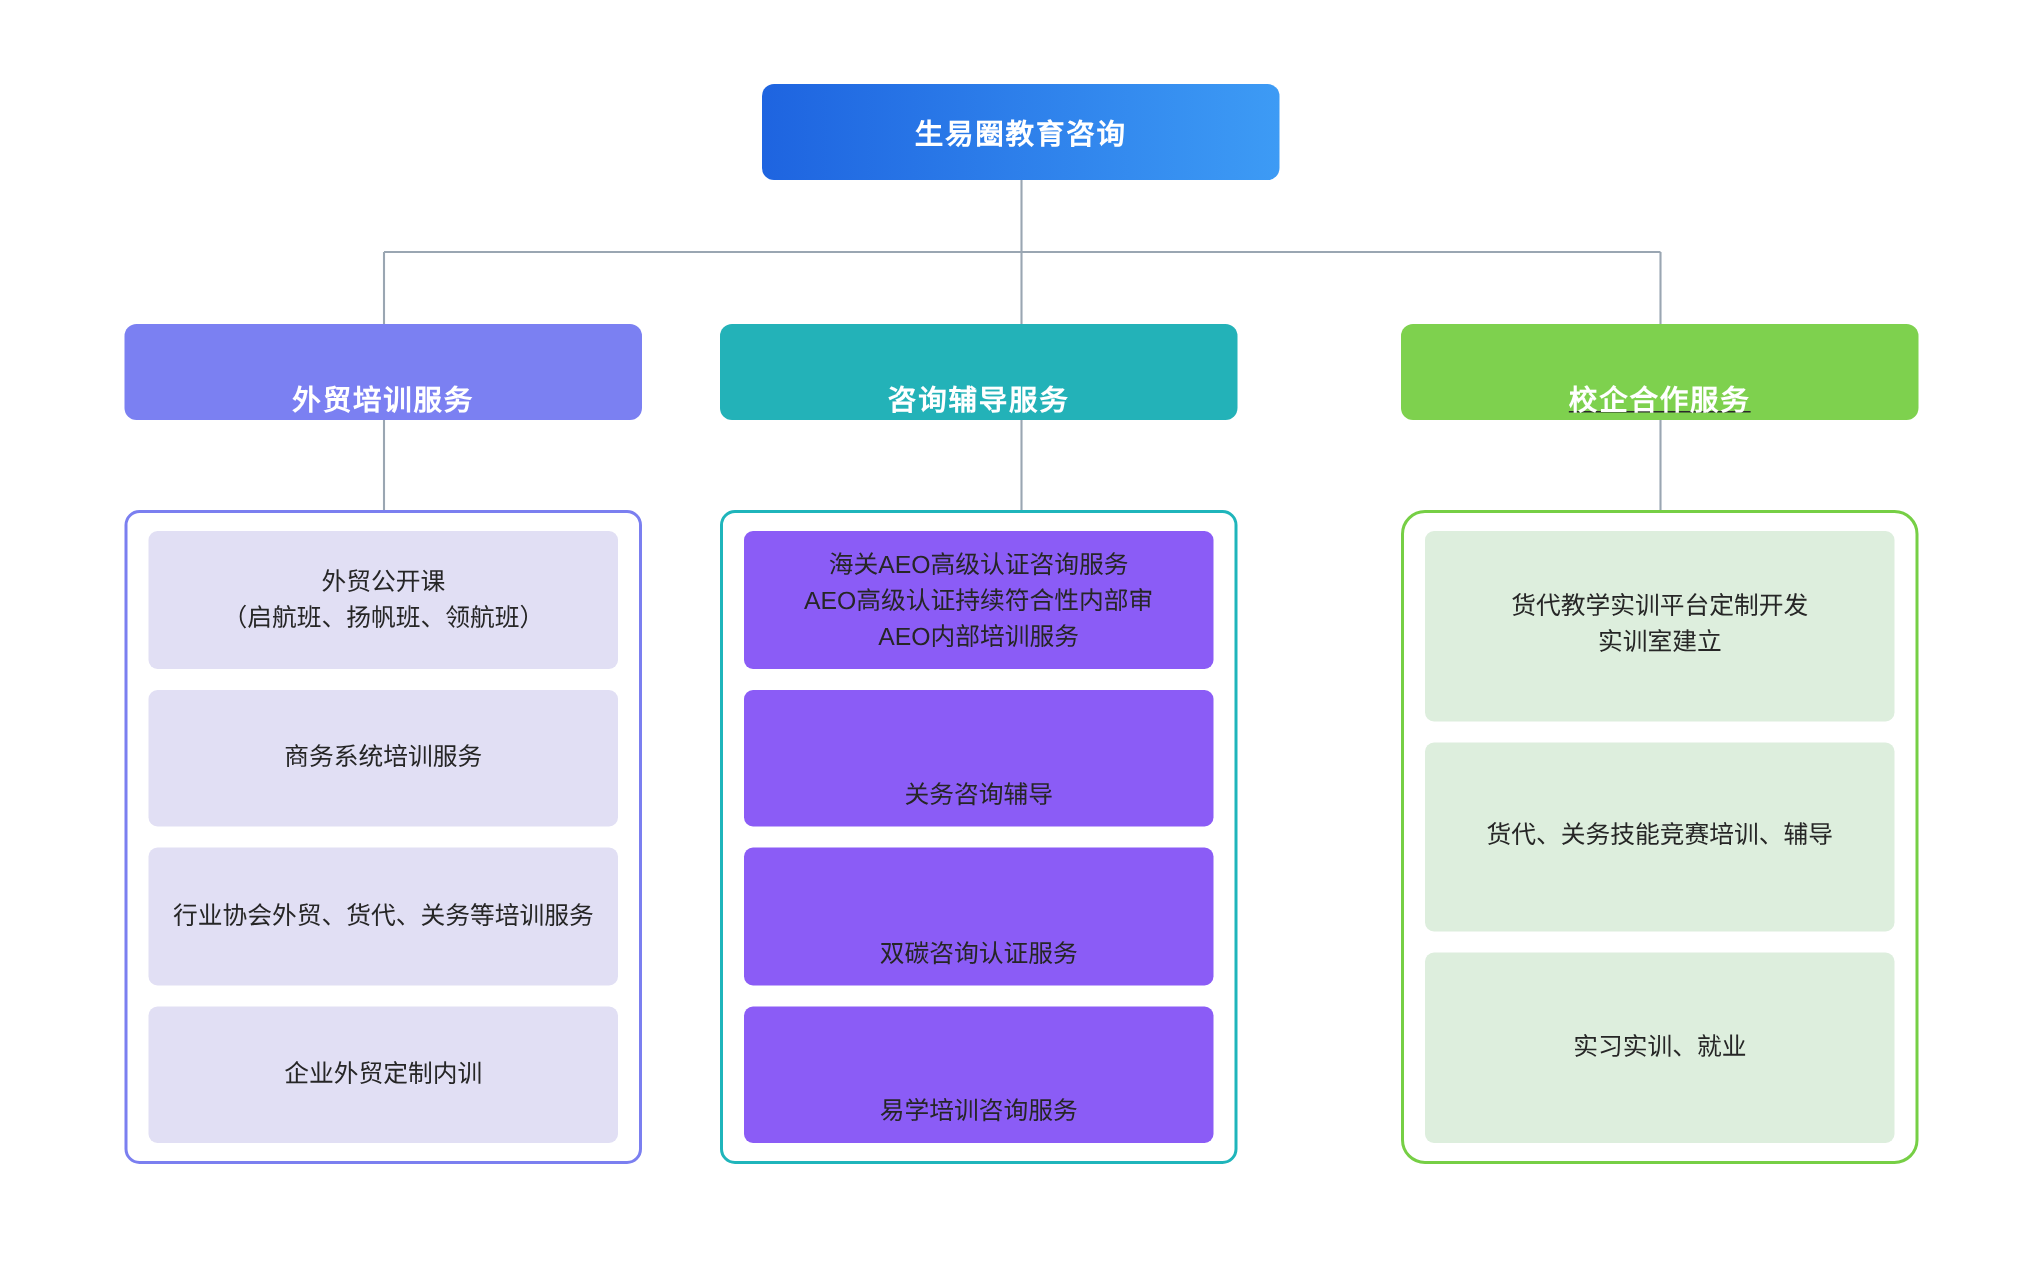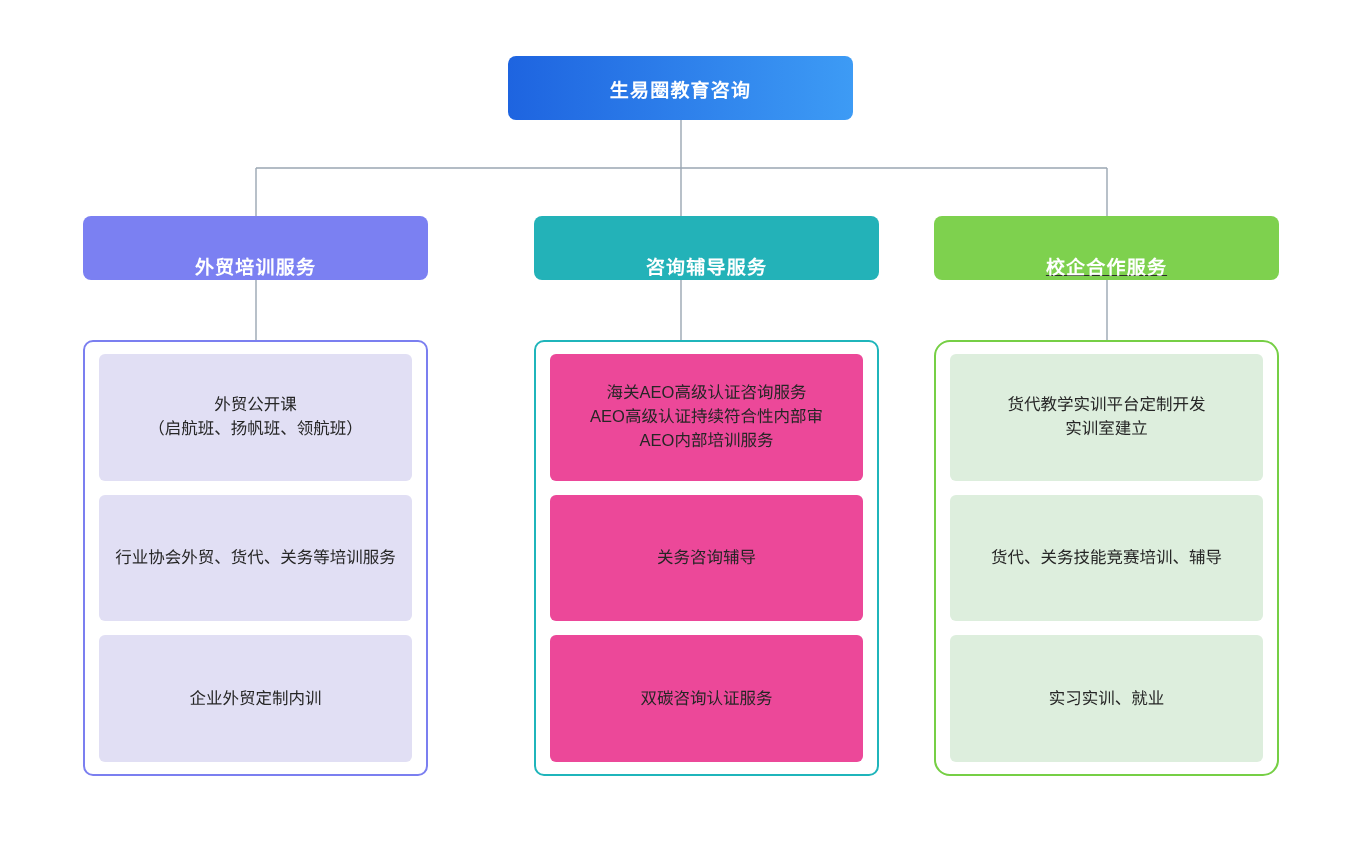--- a/index.html
+++ b/index.html
@@ -53,21 +53,21 @@
     letter-spacing: 1.2px;
   }
 
   
   .branch {
     position: absolute;
     top: 216px;
     width: 345px;
   }
   .branch-1 { left: 83px; }
-  .branch-2 { left: 534px; }
+  .branch-2 { left: 480px; }
   .branch-3 { left: 934px; text-decoration: underline; }
 
   .branch-header {
     height: 64px;
     border-radius: 8px;
     display: flex;
     align-items: center;
     justify-content: center;
     box-sizing: border-box;
   }
@@ -117,21 +117,21 @@
   }
 
   
   .branch-1 .branch-header { background: #7b80f2; }
   .branch-1 .branch-body   { border-color: #7b7ff0; }
   .branch-1 .item          { background: #e1dff4; font-family: Liberation Serif, serif; }
 
   
   .branch-2 .branch-header { background: #23b2b8; }
   .branch-2 .branch-body   { border-color: #1fb5bb; }
-  .branch-2 .item          { background: #ec4899; }
+  .branch-2 .item          { background: #8b5cf6; align-items: flex-end; }
 
   
   .branch-3 .branch-header { background: #7ed14e; }
   .branch-3 .branch-body   { border-color: #76cf45; border-radius: 16px; }
   .branch-3 .item          { background: #ddeedd; }
 </style>
 </head>
 <body>
 
 <div class="canvas">
@@ -158,20 +158,23 @@
   <div class="branch branch-1">
     <div class="branch-header">
       <span class="header-title">外贸培训服务</span>
     </div>
     <div class="branch-body">
       <div class="item">
         <span class="item-text">外贸公开课
 （启航班、扬帆班、领航班）</span>
       </div>
       <div class="item">
+        <span class="item-text">商务系统培训服务</span>
+      </div>
+      <div class="item">
         <span class="item-text">行业协会外贸、货代、关务等培训服务</span>
       </div>
       <div class="item">
         <span class="item-text">企业外贸定制内训</span>
       </div>
     </div>
   </div>
 
   <div class="branch branch-2">
     <div class="branch-header">
@@ -182,20 +185,23 @@
         <span class="item-text">海关AEO高级认证咨询服务
 AEO高级认证持续符合性内部审
 AEO内部培训服务</span>
       </div>
       <div class="item">
         <span class="item-text">关务咨询辅导</span>
       </div>
       <div class="item">
         <span class="item-text">双碳咨询认证服务</span>
       </div>
+      <div class="item">
+        <span class="item-text">易学培训咨询服务</span>
+      </div>
     </div>
   </div>
 
   <div class="branch branch-3">
     <div class="branch-header">
       <span class="header-title">校企合作服务</span>
     </div>
     <div class="branch-body">
       <div class="item">
         <span class="item-text">货代教学实训平台定制开发

